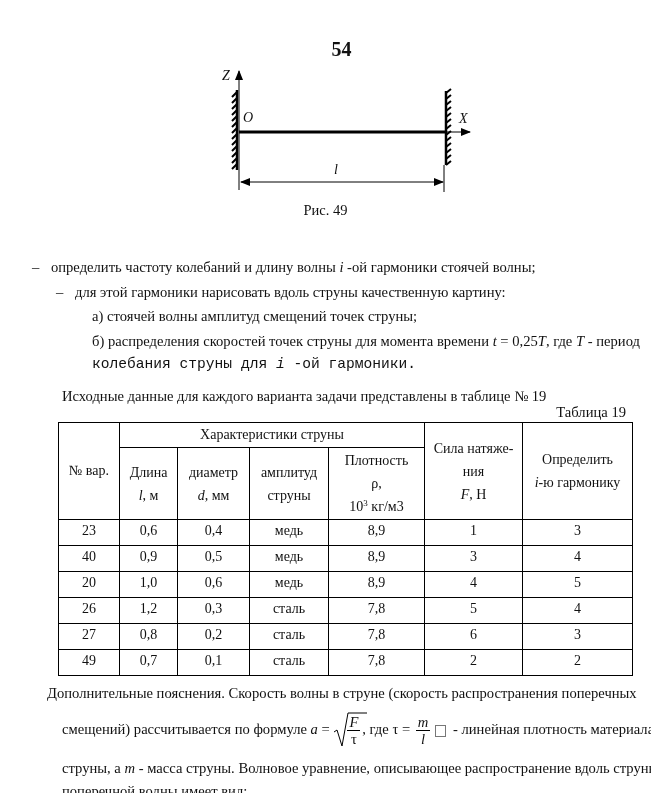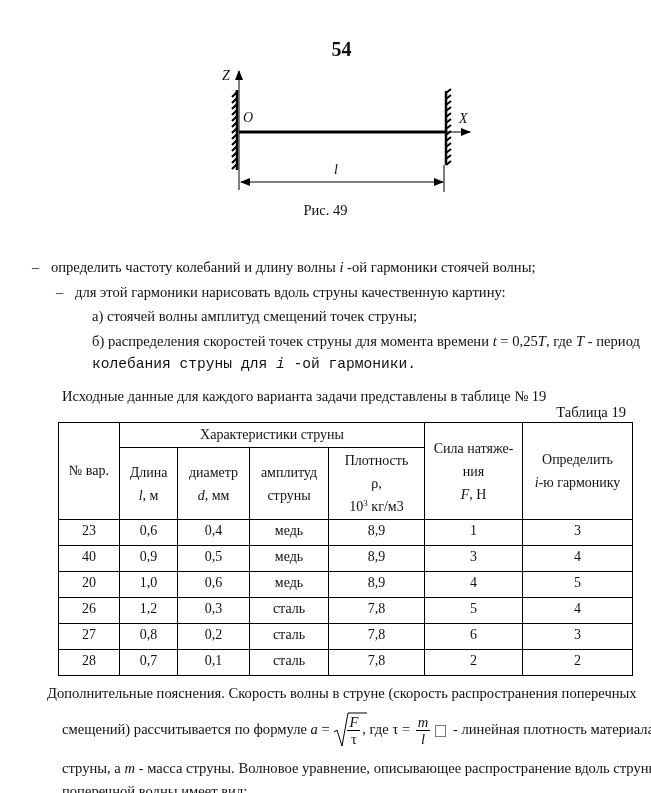--- a/index.html
+++ b/index.html
@@ -176,21 +176,21 @@
       <tr class="body">
         <td>27</td>
         <td>0,8</td>
         <td>0,2</td>
         <td>сталь</td>
         <td>7,8</td>
         <td>6</td>
         <td>3</td>
       </tr>
       <tr class="body">
-        <td>28</td>
+        <td>49</td>
         <td>0,7</td>
         <td>0,1</td>
         <td>сталь</td>
         <td>7,8</td>
         <td>2</td>
         <td>2</td>
       </tr>
     </tbody>
 </table>
 

